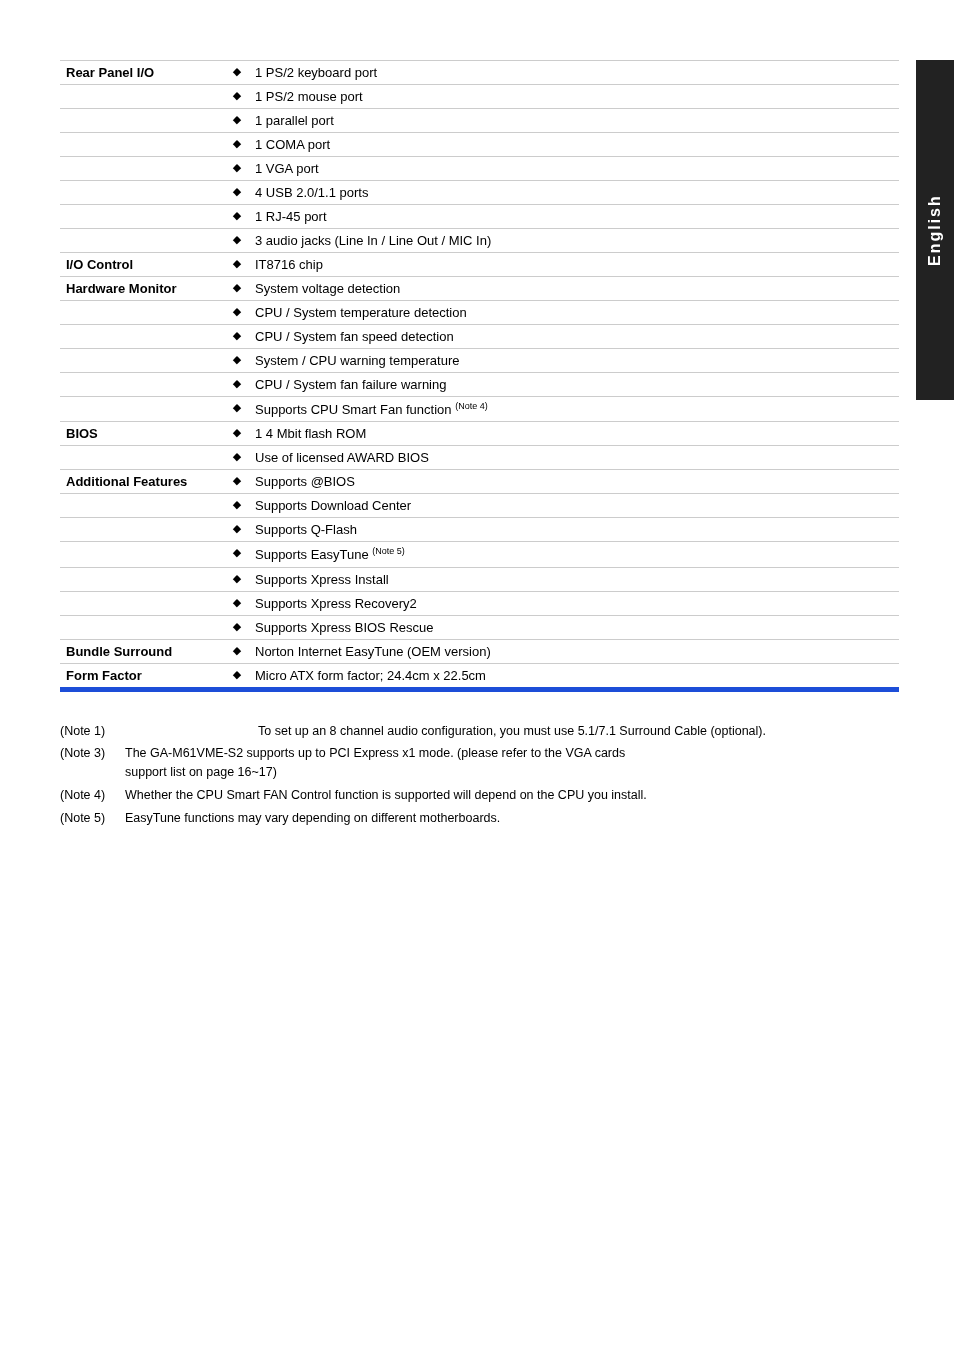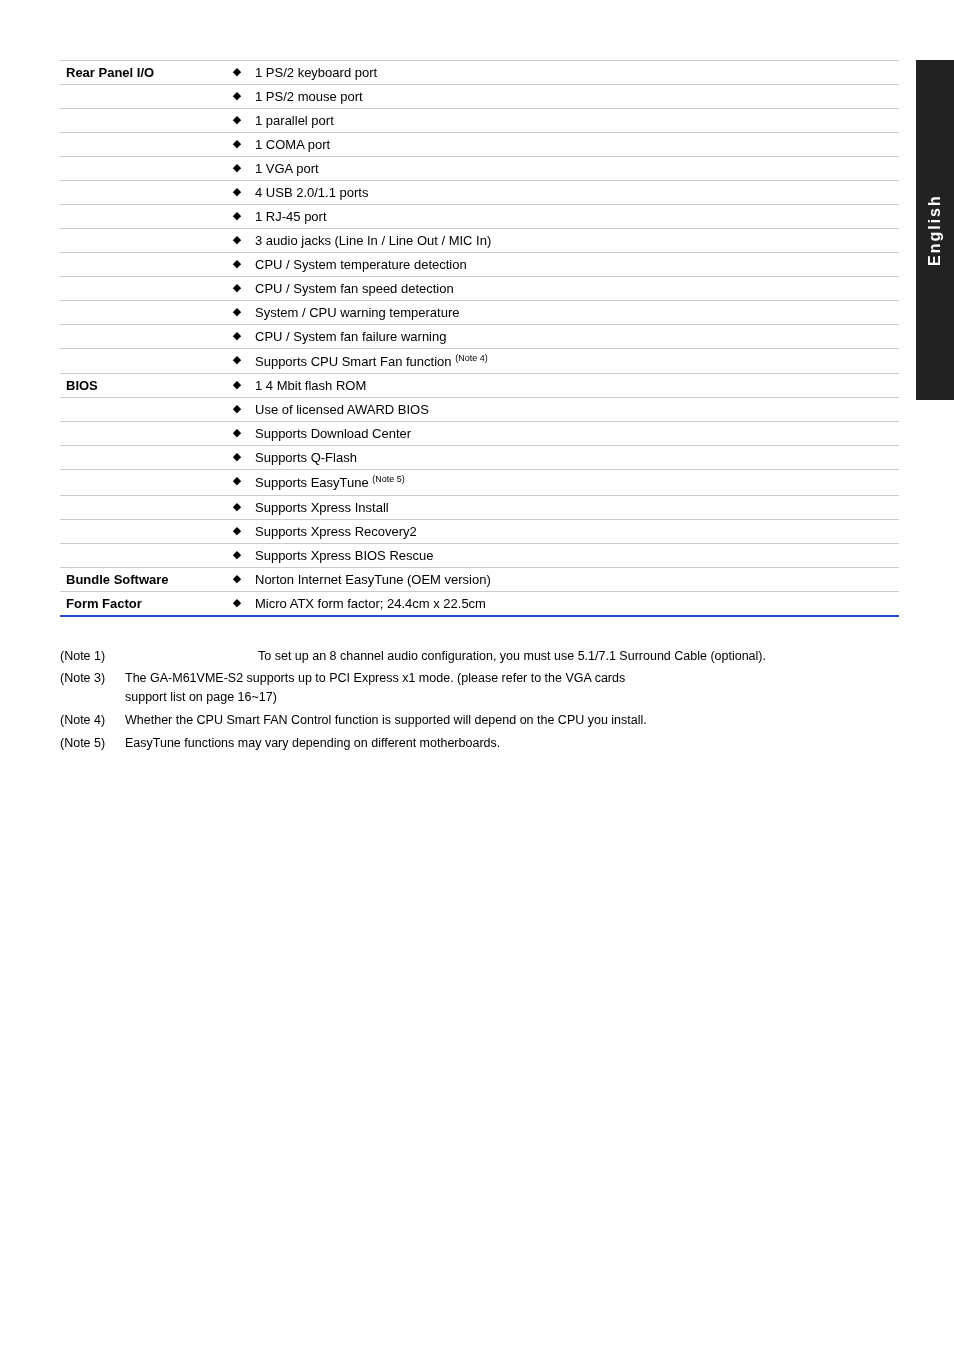--- a/index.html
+++ b/index.html
@@ -54,21 +54,21 @@
       width: 100%;
       border-collapse: collapse;
       margin-bottom: 30px;
     }
 
     .specs-table tr {
       border-top: 1px solid #ccc;
     }
 
     .specs-table tr:last-child {
-      border-bottom: 2px solid #1d4ed8;
+      border-bottom: 5px solid #1d4ed8;
     }
 
     .specs-table td {
       padding: 4px 6px;
       vertical-align: top;
     }
 
     .label-cell {
       width: 165px;
       font-size: 13px;
@@ -170,20 +170,30 @@
             <td class="label-cell"></td>
             <td class="bullet-cell">◆</td>
             <td class="value-cell">1 RJ-45 port</td>
           </tr>
           <tr>
             <td class="label-cell"></td>
             <td class="bullet-cell">◆</td>
             <td class="value-cell">3 audio jacks (Line In / Line Out / MIC In)</td>
           </tr>
           <tr>
+            <td class="label-cell">I/O Control</td>
+            <td class="bullet-cell">◆</td>
+            <td class="value-cell">IT8716 chip</td>
+          </tr>
+          <tr>
+            <td class="label-cell">Hardware Monitor</td>
+            <td class="bullet-cell">◆</td>
+            <td class="value-cell">System voltage detection</td>
+          </tr>
+          <tr>
             <td class="label-cell"></td>
             <td class="bullet-cell">◆</td>
             <td class="value-cell">CPU / System temperature detection</td>
           </tr>
           <tr>
             <td class="label-cell"></td>
             <td class="bullet-cell">◆</td>
             <td class="value-cell">CPU / System fan speed detection</td>
           </tr>
           <tr>
@@ -205,20 +215,25 @@
             <td class="label-cell">BIOS</td>
             <td class="bullet-cell">◆</td>
             <td class="value-cell">1 4 Mbit flash ROM</td>
           </tr>
           <tr>
             <td class="label-cell"></td>
             <td class="bullet-cell">◆</td>
             <td class="value-cell">Use of licensed AWARD BIOS</td>
           </tr>
           <tr>
+            <td class="label-cell">Additional Features</td>
+            <td class="bullet-cell">◆</td>
+            <td class="value-cell">Supports @BIOS</td>
+          </tr>
+          <tr>
             <td class="label-cell"></td>
             <td class="bullet-cell">◆</td>
             <td class="value-cell">Supports Download Center</td>
           </tr>
           <tr>
             <td class="label-cell"></td>
             <td class="bullet-cell">◆</td>
             <td class="value-cell">Supports Q-Flash</td>
           </tr>
           <tr>
@@ -235,21 +250,21 @@
             <td class="label-cell"></td>
             <td class="bullet-cell">◆</td>
             <td class="value-cell">Supports Xpress Recovery2</td>
           </tr>
           <tr>
             <td class="label-cell"></td>
             <td class="bullet-cell">◆</td>
             <td class="value-cell">Supports Xpress BIOS Rescue</td>
           </tr>
           <tr>
-            <td class="label-cell">Bundle Software</td>
+            <td class="label-cell">Bundle Surround</td>
             <td class="bullet-cell">◆</td>
             <td class="value-cell">Norton Internet EasyTune (OEM version)</td>
           </tr>
           <tr>
             <td class="label-cell">Form Factor</td>
             <td class="bullet-cell">◆</td>
             <td class="value-cell">Micro ATX form factor; 24.4cm x 22.5cm</td>
           </tr>
         </tbody>
     </table>

